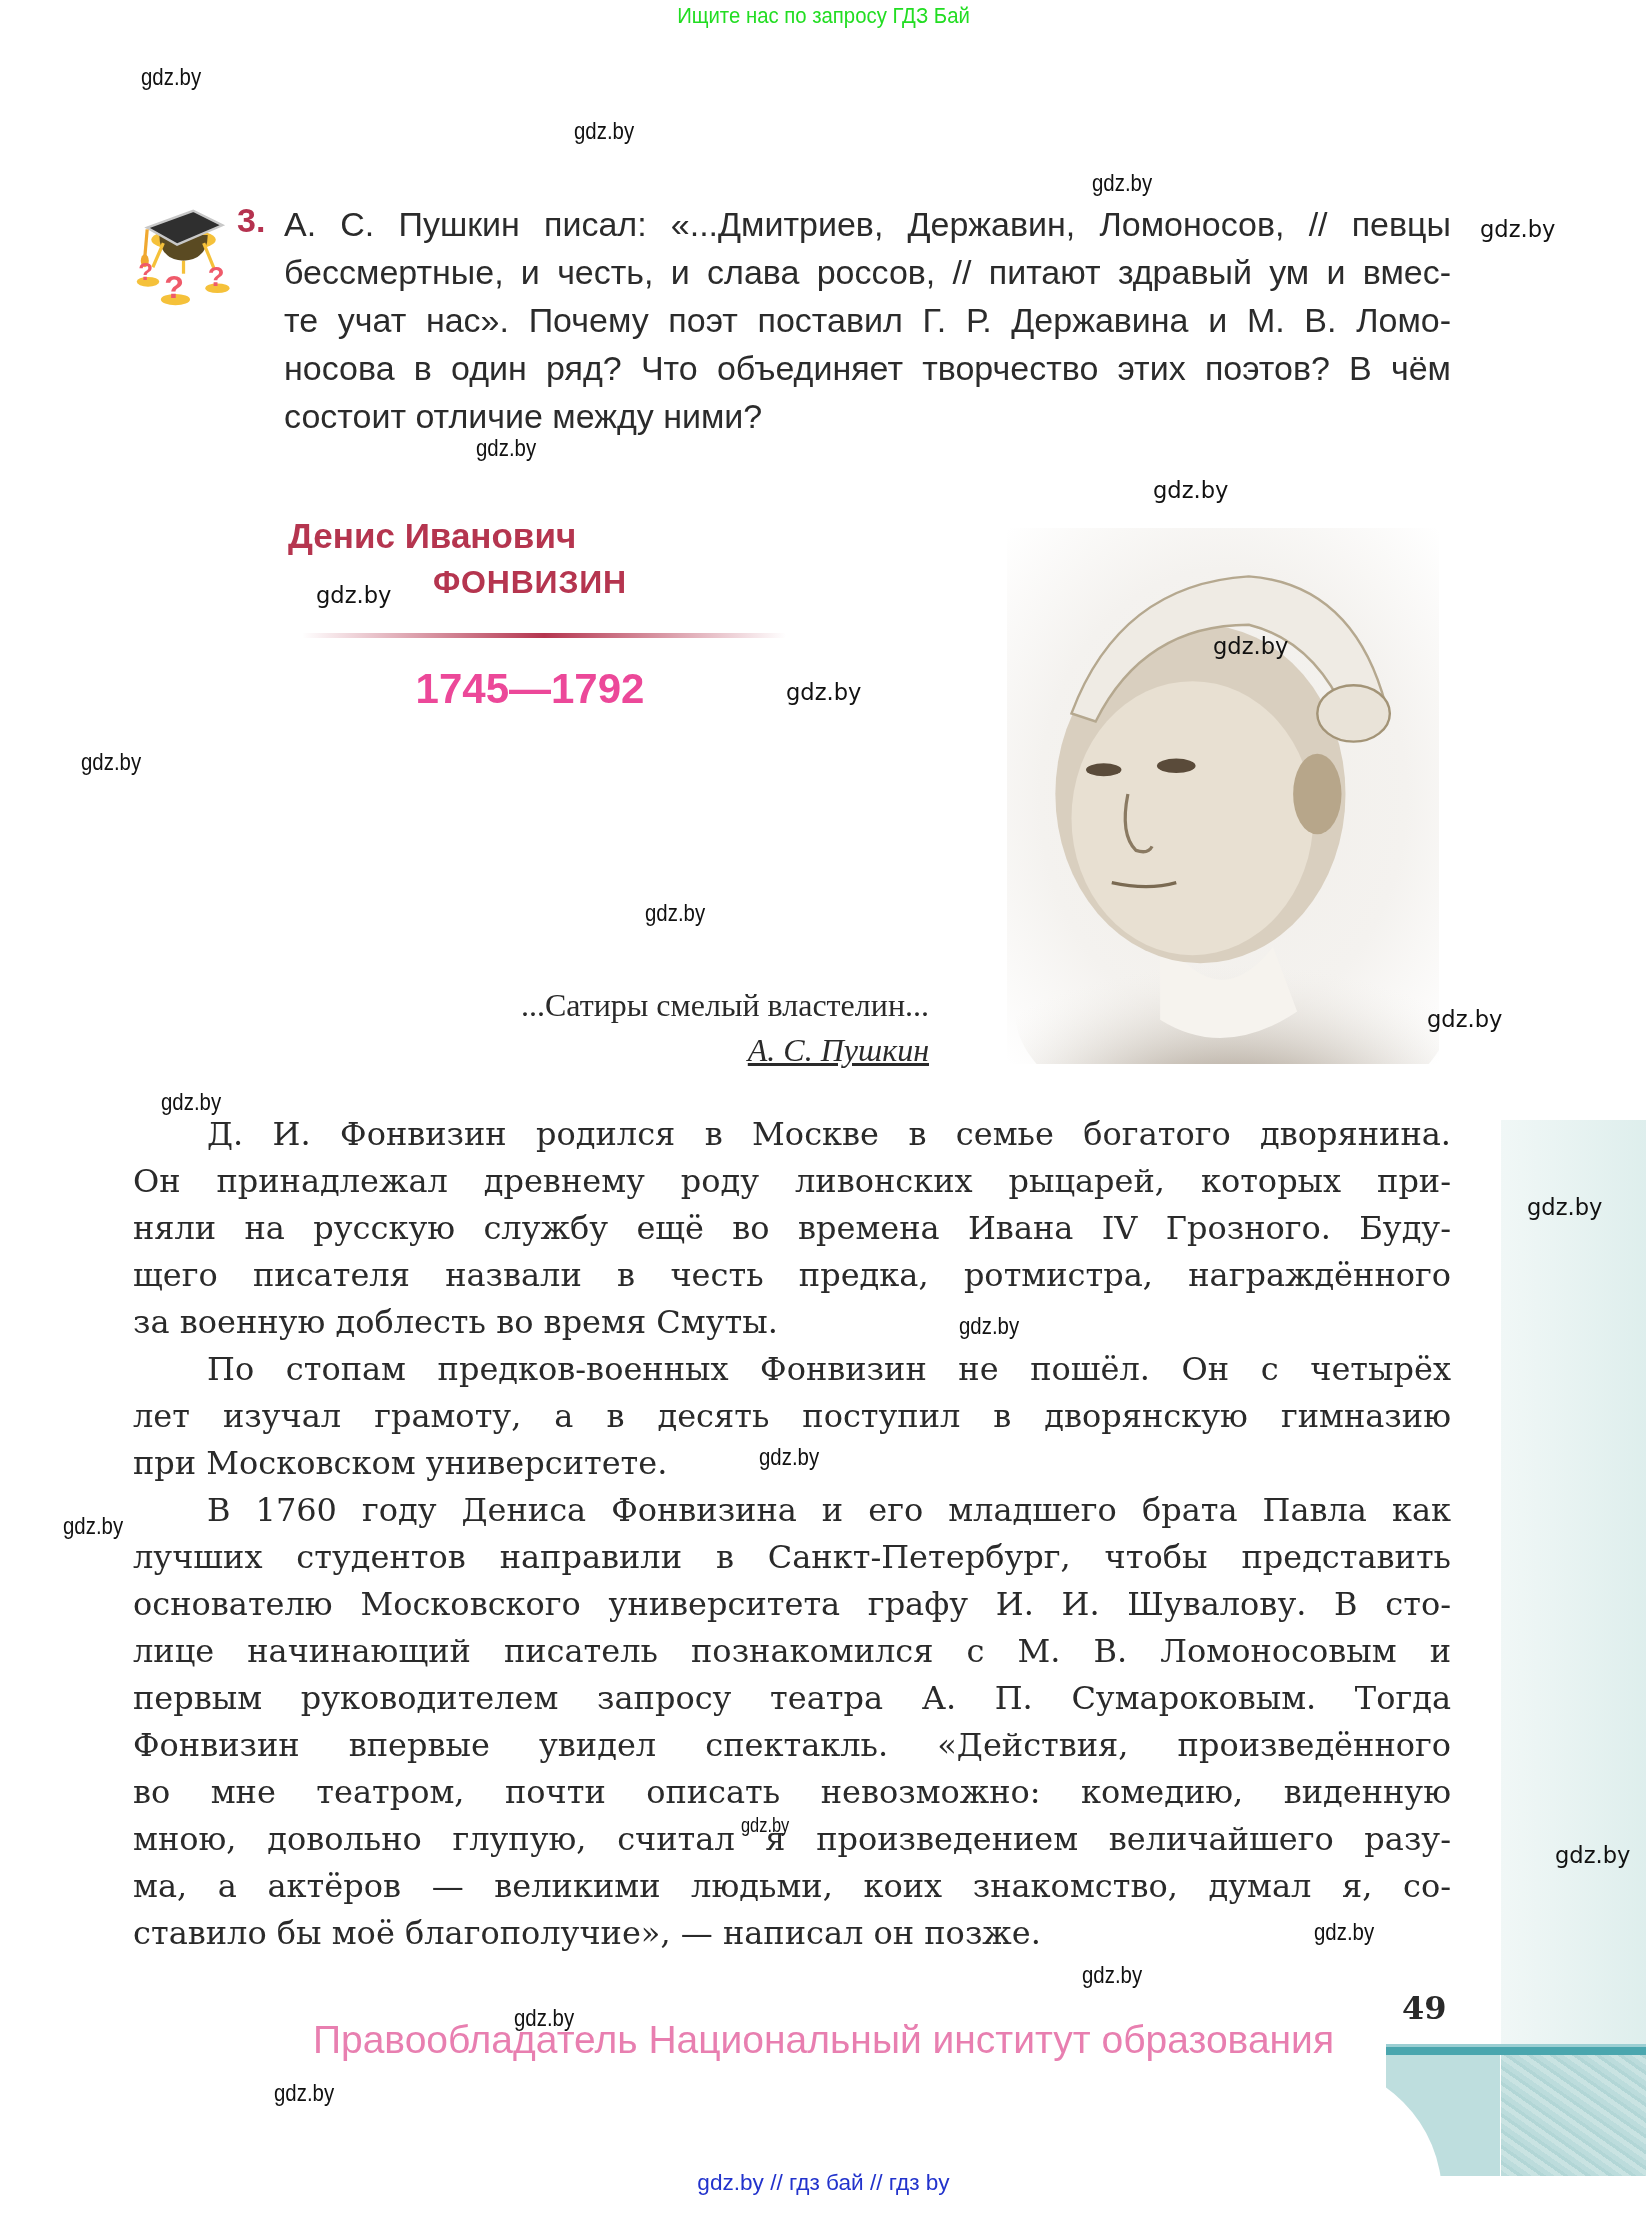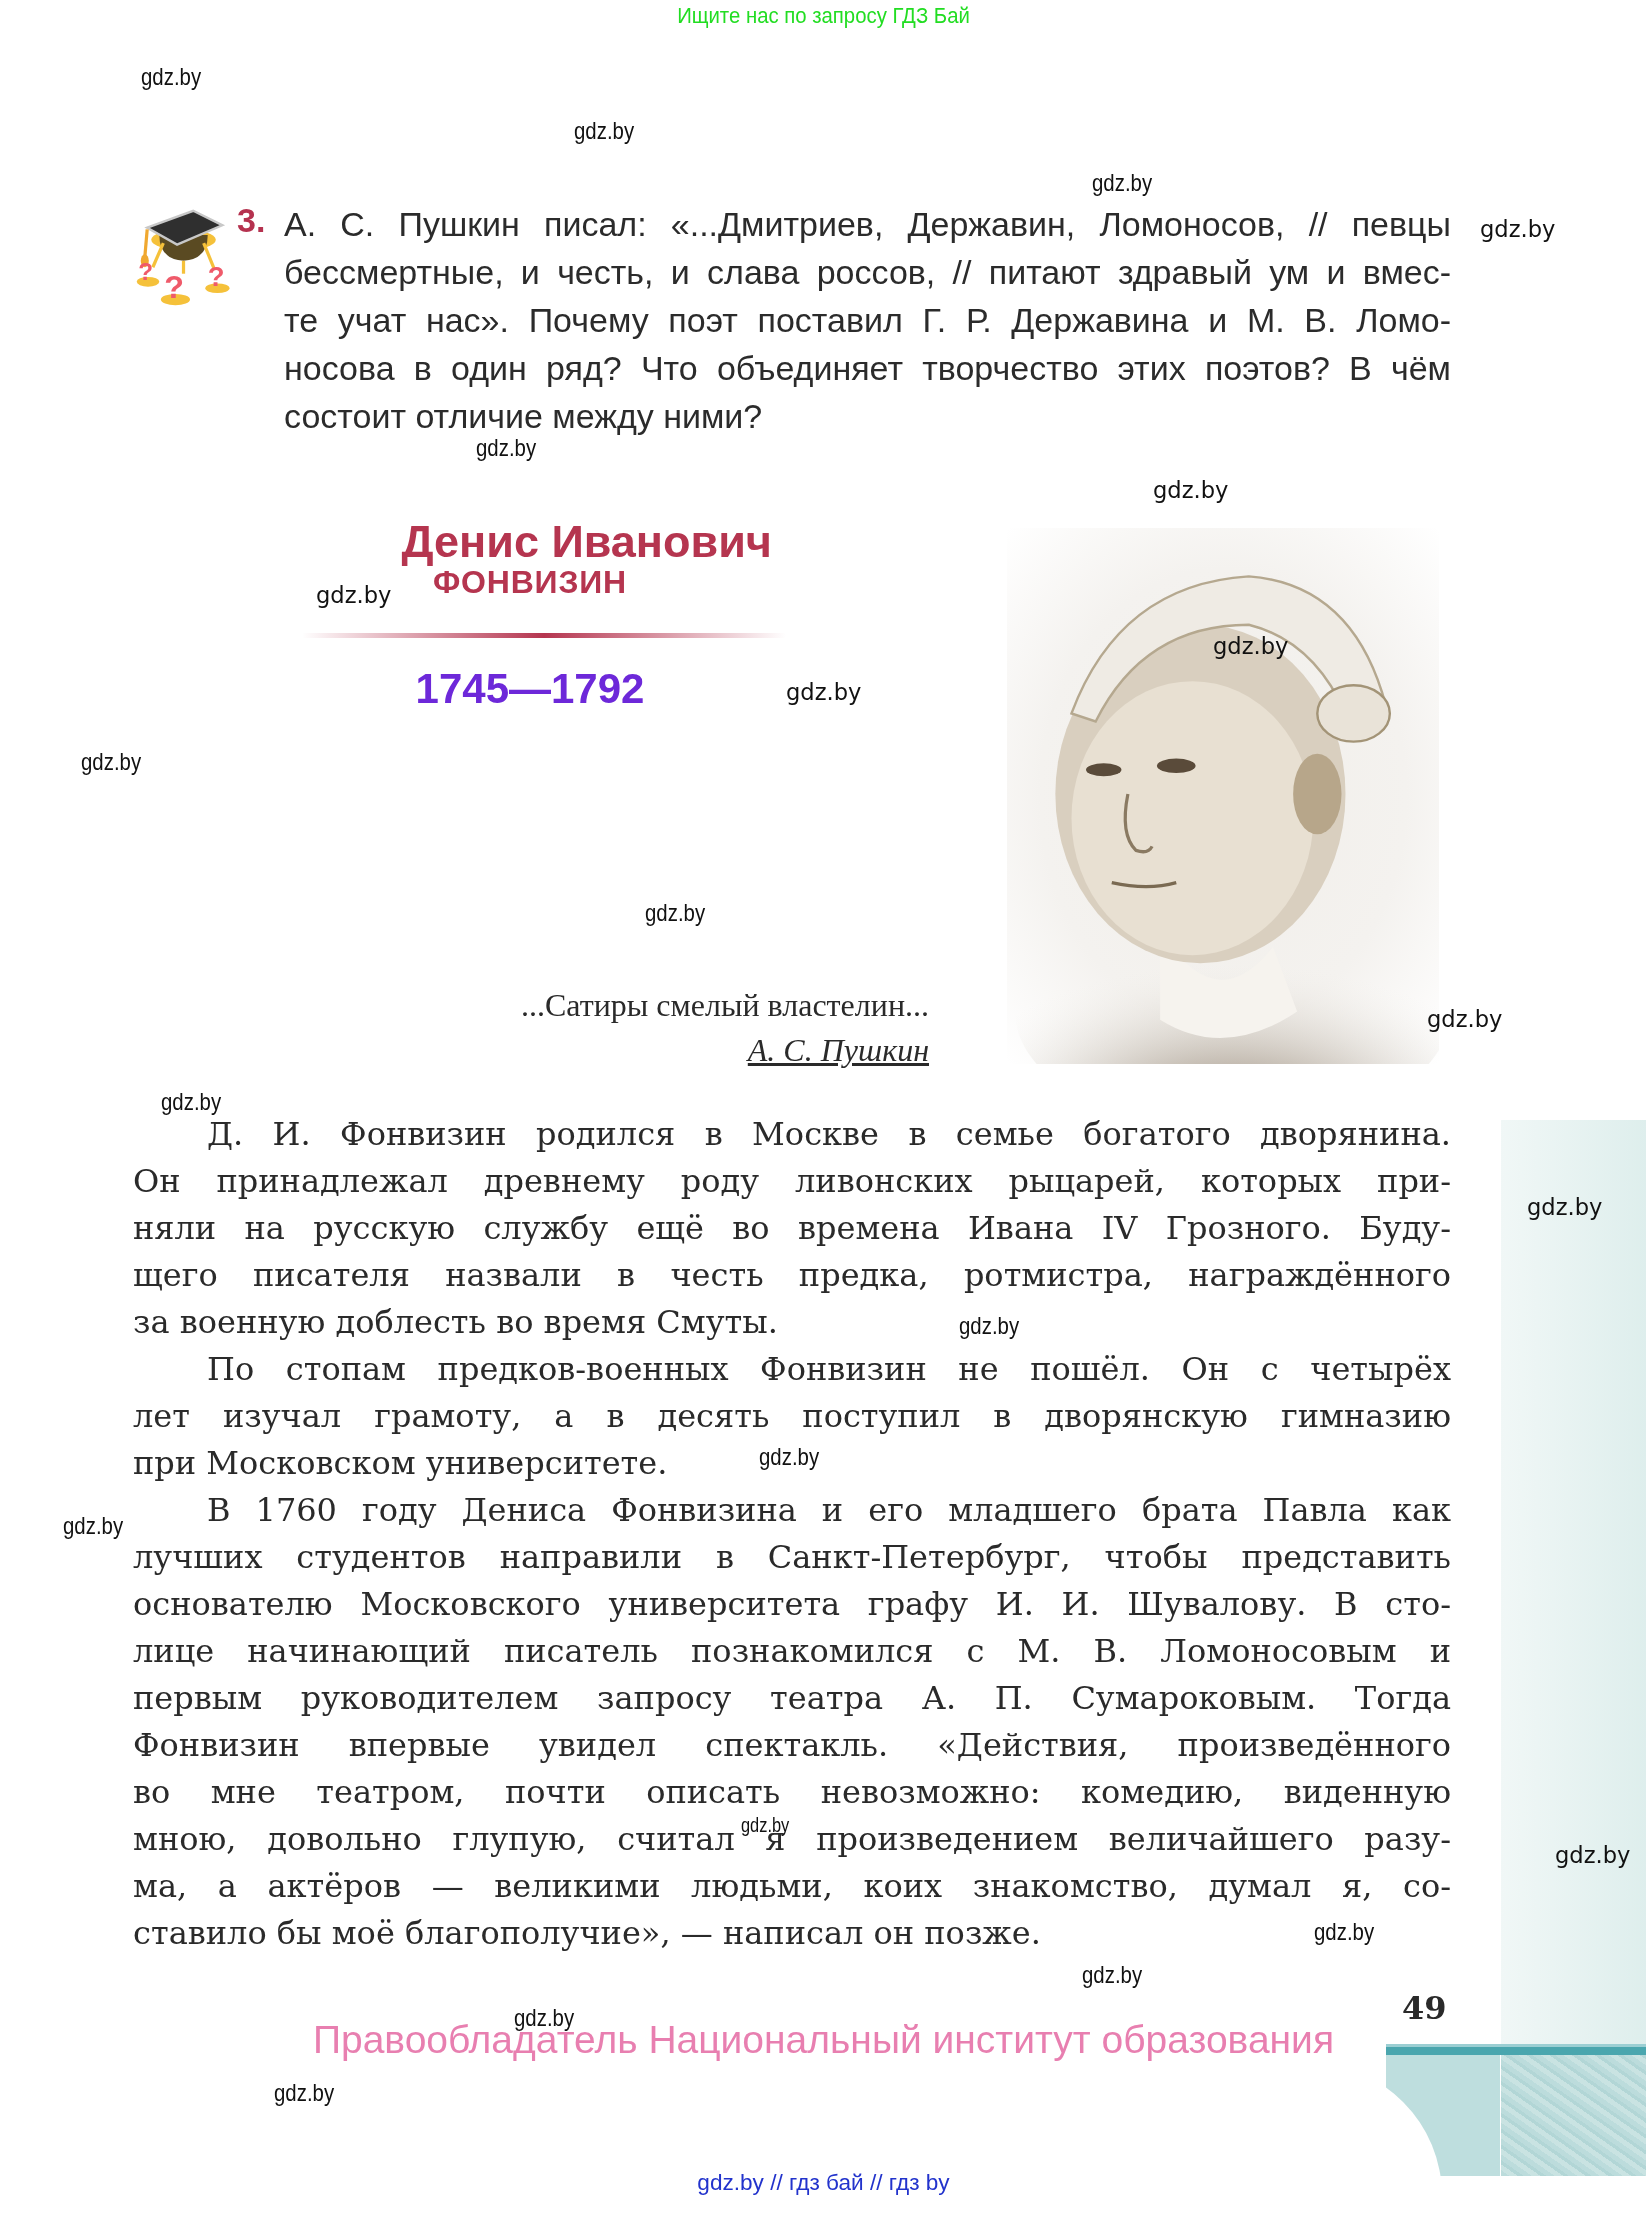--- a/index.html
+++ b/index.html
@@ -20,25 +20,25 @@
 
   
   .q-icon { left:127px; top:193px; width:109px; height:113px; }
   .q-num { left:237px; top:201px; font-size:34px; font-weight:bold; color:#b5324f; font-family:"Liberation Sans", sans-serif; }
   .q-text { left:284px; top:200px; width:1167px; font-size:34px; line-height:48px; color:#2b2b2b;
     font-family:Liberation Sans, sans-serif; text-align:justify; }
   .q-text .ln { display:block; white-space:nowrap; text-align-last:justify; text-align:justify; }
   .q-text .ln.last { text-align-last:left; }
 
   
-  .h-name { left:288px; width:484px; top:516px; text-align:right; font-size:45px; font-weight:bold; color:#b5354f; font-family:"Liberation Sans", sans-serif; }
+  .h-name { left:288px; width:484px; top:516px; text-align:left; font-size:35px; font-weight:bold; color:#b5354f; font-family:"Liberation Sans", sans-serif; }
   .h-surname { left:288px; width:484px; top:564px; text-align:center; font-size:32px; font-weight:bold; color:#b5354f; letter-spacing:0.8px; font-family:"Liberation Sans", sans-serif; }
   .h-divider { left:302px; top:633px; width:484px; height:4.8px;
     background:linear-gradient(90deg, rgba(181,53,79,0) 0%, rgba(181,53,79,0.5) 25%, #b5354f 50%, rgba(181,53,79,0.5) 75%, rgba(181,53,79,0) 100%); border-radius:2.4px; }
-  .h-years { left:288px; width:484px; top:665px; text-align:center; font-size:42px; font-weight:bold; color:#6d28d9; font-family:"Liberation Sans", sans-serif; }
+  .h-years { left:288px; width:484px; top:665px; text-align:center; font-size:42px; font-weight:bold; color:#ec4899; font-family:"Liberation Sans", sans-serif; }
 
   
   .portrait { left:1007px; top:528px; width:432px; height:536px; background:radial-gradient(ellipse at 50% 50%, #f1eee9 0%, #f4f2ef 60%, #ffffff 100%); border-radius:4.8px; overflow:hidden; }
 
   
   .epi-1 { left:322px; width:607px; top:987px; text-align:right; font-family:"Liberation Serif", serif; font-size:32px; color:#2a2a2a; }
   .epi-2 { left:322px; width:607px; top:1032px; text-align:right; font-family:"Liberation Serif", serif; font-style:italic; font-size:32px; color:#2a2a2a;text-decoration:underline; }
 
   
   .body { left:133px; top:1111px; width:1318px; font-family:"DejaVu Serif", serif; font-size:32px; line-height:47px; color:#2a2a2a; }

